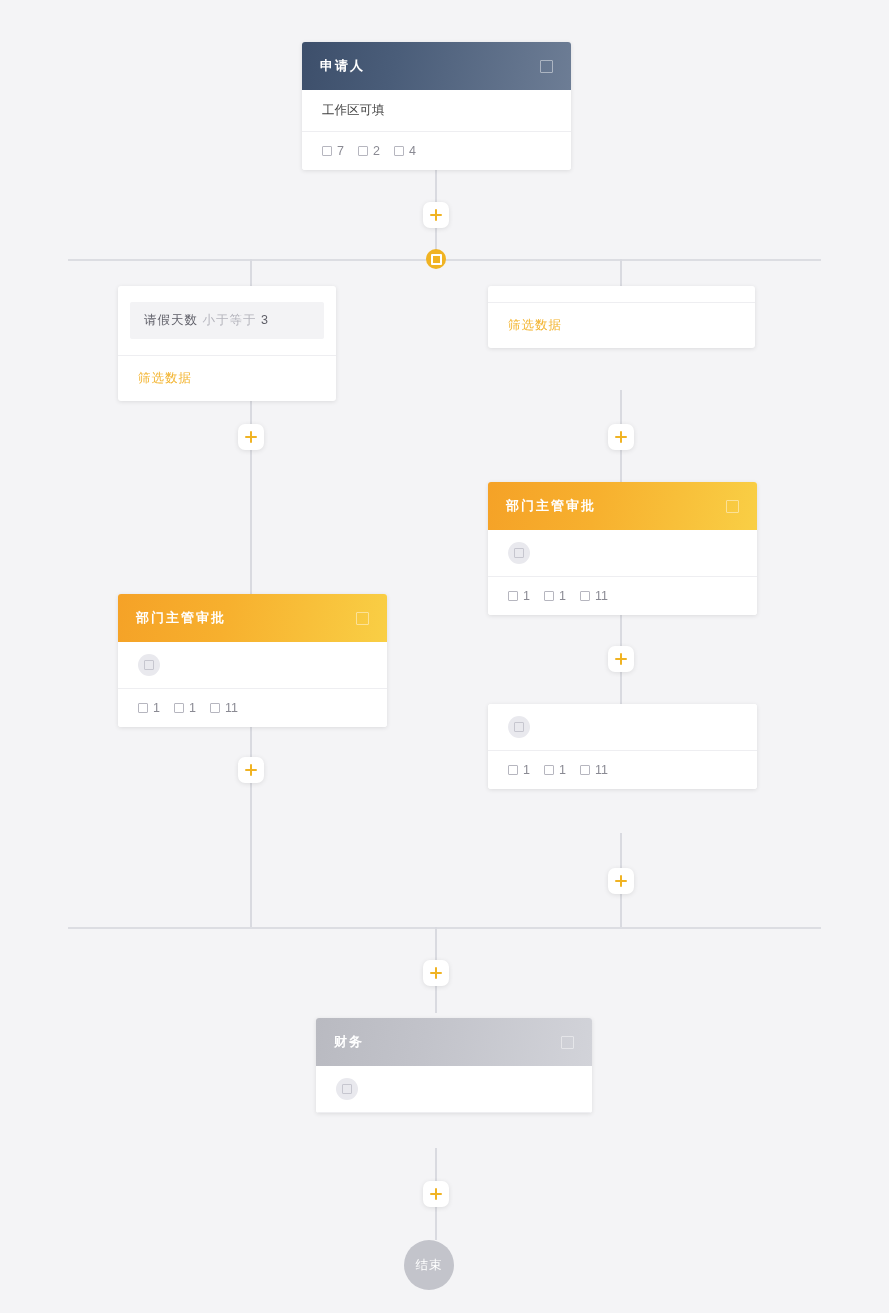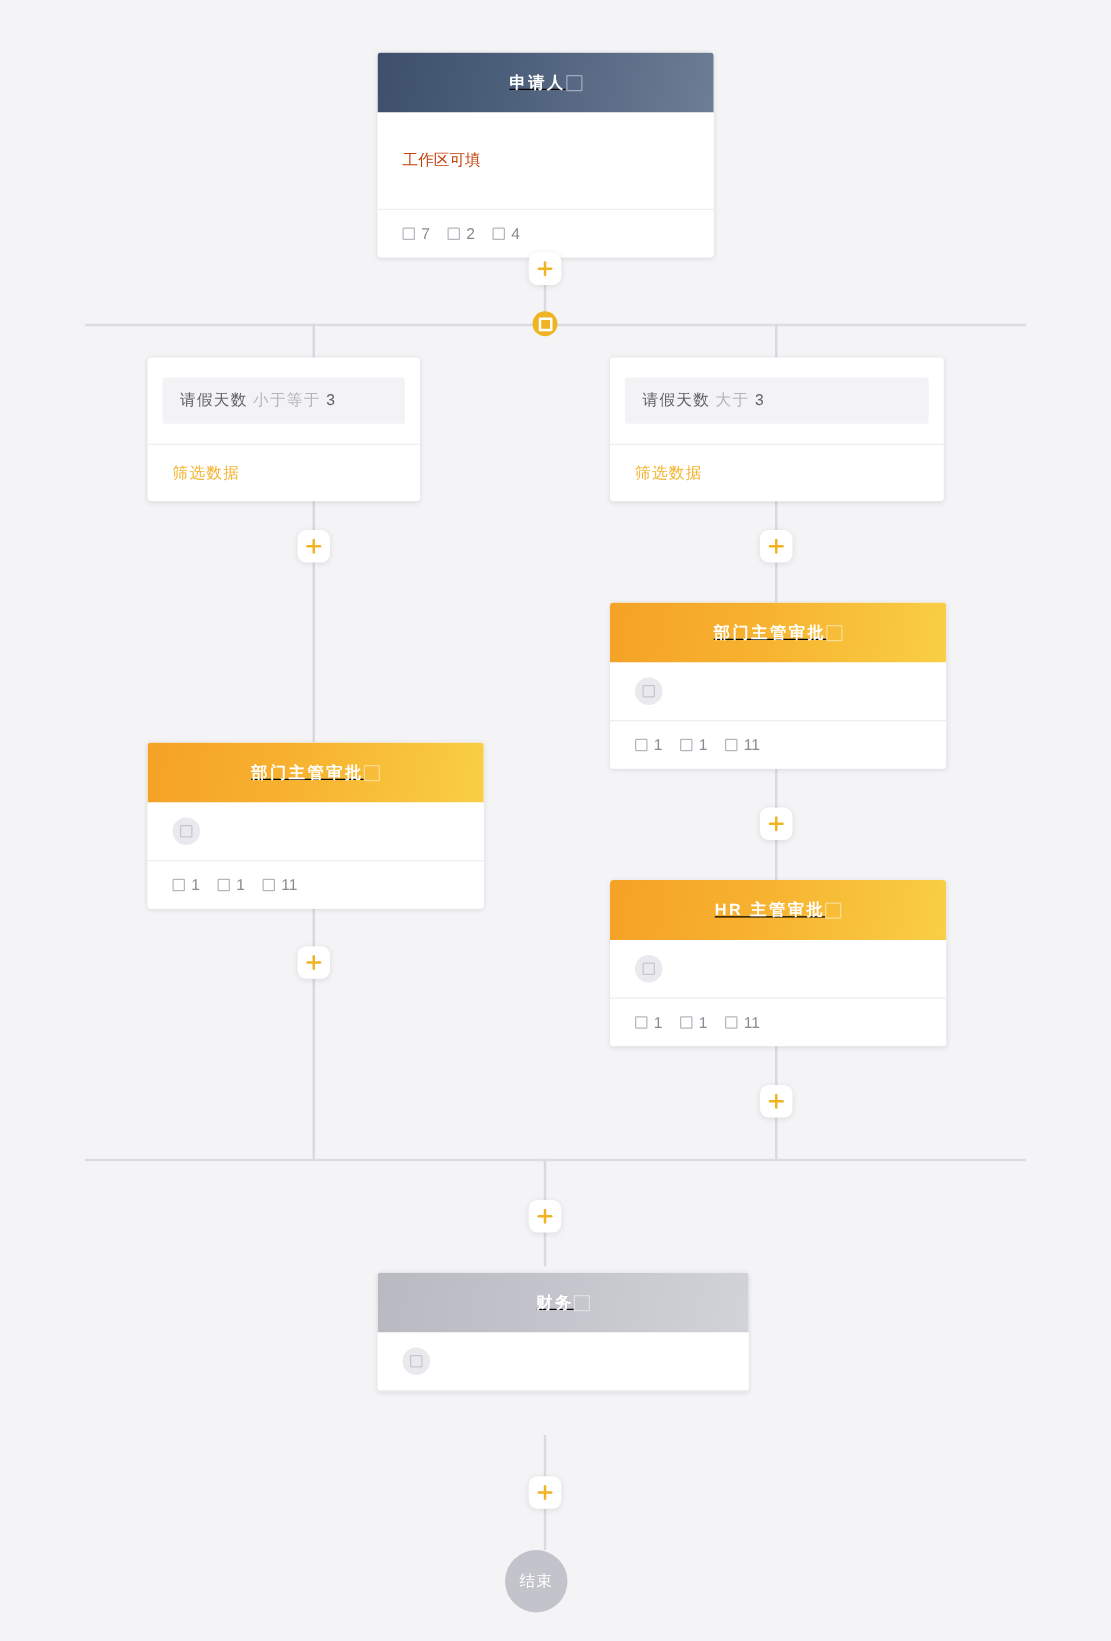--- a/index.html
+++ b/index.html
@@ -37,24 +37,23 @@
     position: absolute;
     background: #ffffff;
     border-radius: 3px;
     box-shadow: 0 1px 4px rgba(0,0,0,0.10);
     overflow: hidden;
   }
   .card-header {
     height: 48px;
     display: flex;
     align-items: center;
-    justify-content: center;
+    justify-content: space-between;
     padding: 0 18px;
     box-sizing: border-box;
-    text-decoration: underline;
   }
   .card-title {
     color: #ffffff;
     font-size: 13px;
     font-weight: bold;
     letter-spacing: 2px;
   }
   .hdr-icon {
     width: 11px;
     height: 11px;
@@ -68,23 +67,23 @@
     background: linear-gradient(100deg, #f5a227 0%, #f7b02e 40%, #f9cf45 100%);
   }
   .hdr-gray {
     background: linear-gradient(100deg, #b9bac1 0%, #c2c3ca 40%, #d2d3d9 100%);
   }
 
   .card-body {
     background: #ffffff;
   }
   .body-row {
-    padding: 30px 20px;
-    font-size: 12.5px;
-    color: #c2410c;
+    padding: 12px 20px;
+    font-size: 12.5px;
+    color: #404040;
   }
   .body-row.divided {
     border-bottom: 1px solid #eeeef1;
   }
   .avatar-row {
     padding: 12px 20px;
     border-bottom: 1px solid #eeeef1;
   }
   .avatar {
     width: 22px;
@@ -303,25 +302,20 @@
             <i class="chip-box"></i>
             <span>11</span>
           </span>
       </div>
     </div>
   </div>
 
   <div class="plus" style="left:238px; top:757px;"></div>
 
   <div class="card" style="left:488px; top:286px; width:267px;">
-    <div class="cond-field">
-      <span>请假天数</span>
-      <span class="cond-op">大于</span>
-      <span class="cond-val">3</span>
-    </div>
     <div class="cond-sep"></div>
     <div class="cond-link">筛选数据</div>
   </div>
 
   <div class="plus" style="left:608px; top:424px;"></div>
 
   <div class="card" style="left:488px; top:482px; width:269px;">
     <div class="card-header hdr-orange">
       <span class="card-title">部门主管审批</span>
       <span class="hdr-icon"></span>
@@ -345,24 +339,20 @@
             <i class="chip-box"></i>
             <span>11</span>
           </span>
       </div>
     </div>
   </div>
 
   <div class="plus" style="left:608px; top:646px;"></div>
 
   <div class="card" style="left:488px; top:704px; width:269px;">
-    <div class="card-header hdr-orange">
-      <span class="card-title">HR 主管审批</span>
-      <span class="hdr-icon"></span>
-    </div>
     <div class="card-body">
       <div class="avatar-row">
         <div class="avatar">
             <span class="avatar-glyph"></span>
           </div>
       </div>
       <div class="chips">
         <span class="chip">
             <i class="chip-box"></i>
             <span>1</span>
@@ -376,21 +366,21 @@
             <span>11</span>
           </span>
       </div>
     </div>
   </div>
 
   <div class="plus" style="left:608px; top:868px;"></div>
 
   <div class="plus" style="left:423px; top:960px;"></div>
 
-  <div class="card" style="left:302px; top:1018px; width:297px;">
+  <div class="card" style="left:316px; top:1018px; width:276px;">
     <div class="card-header hdr-gray">
       <span class="card-title">财务</span>
       <span class="hdr-icon"></span>
     </div>
     <div class="card-body">
       <div class="avatar-row">
         <div class="avatar">
             <span class="avatar-glyph"></span>
           </div>
       </div>

